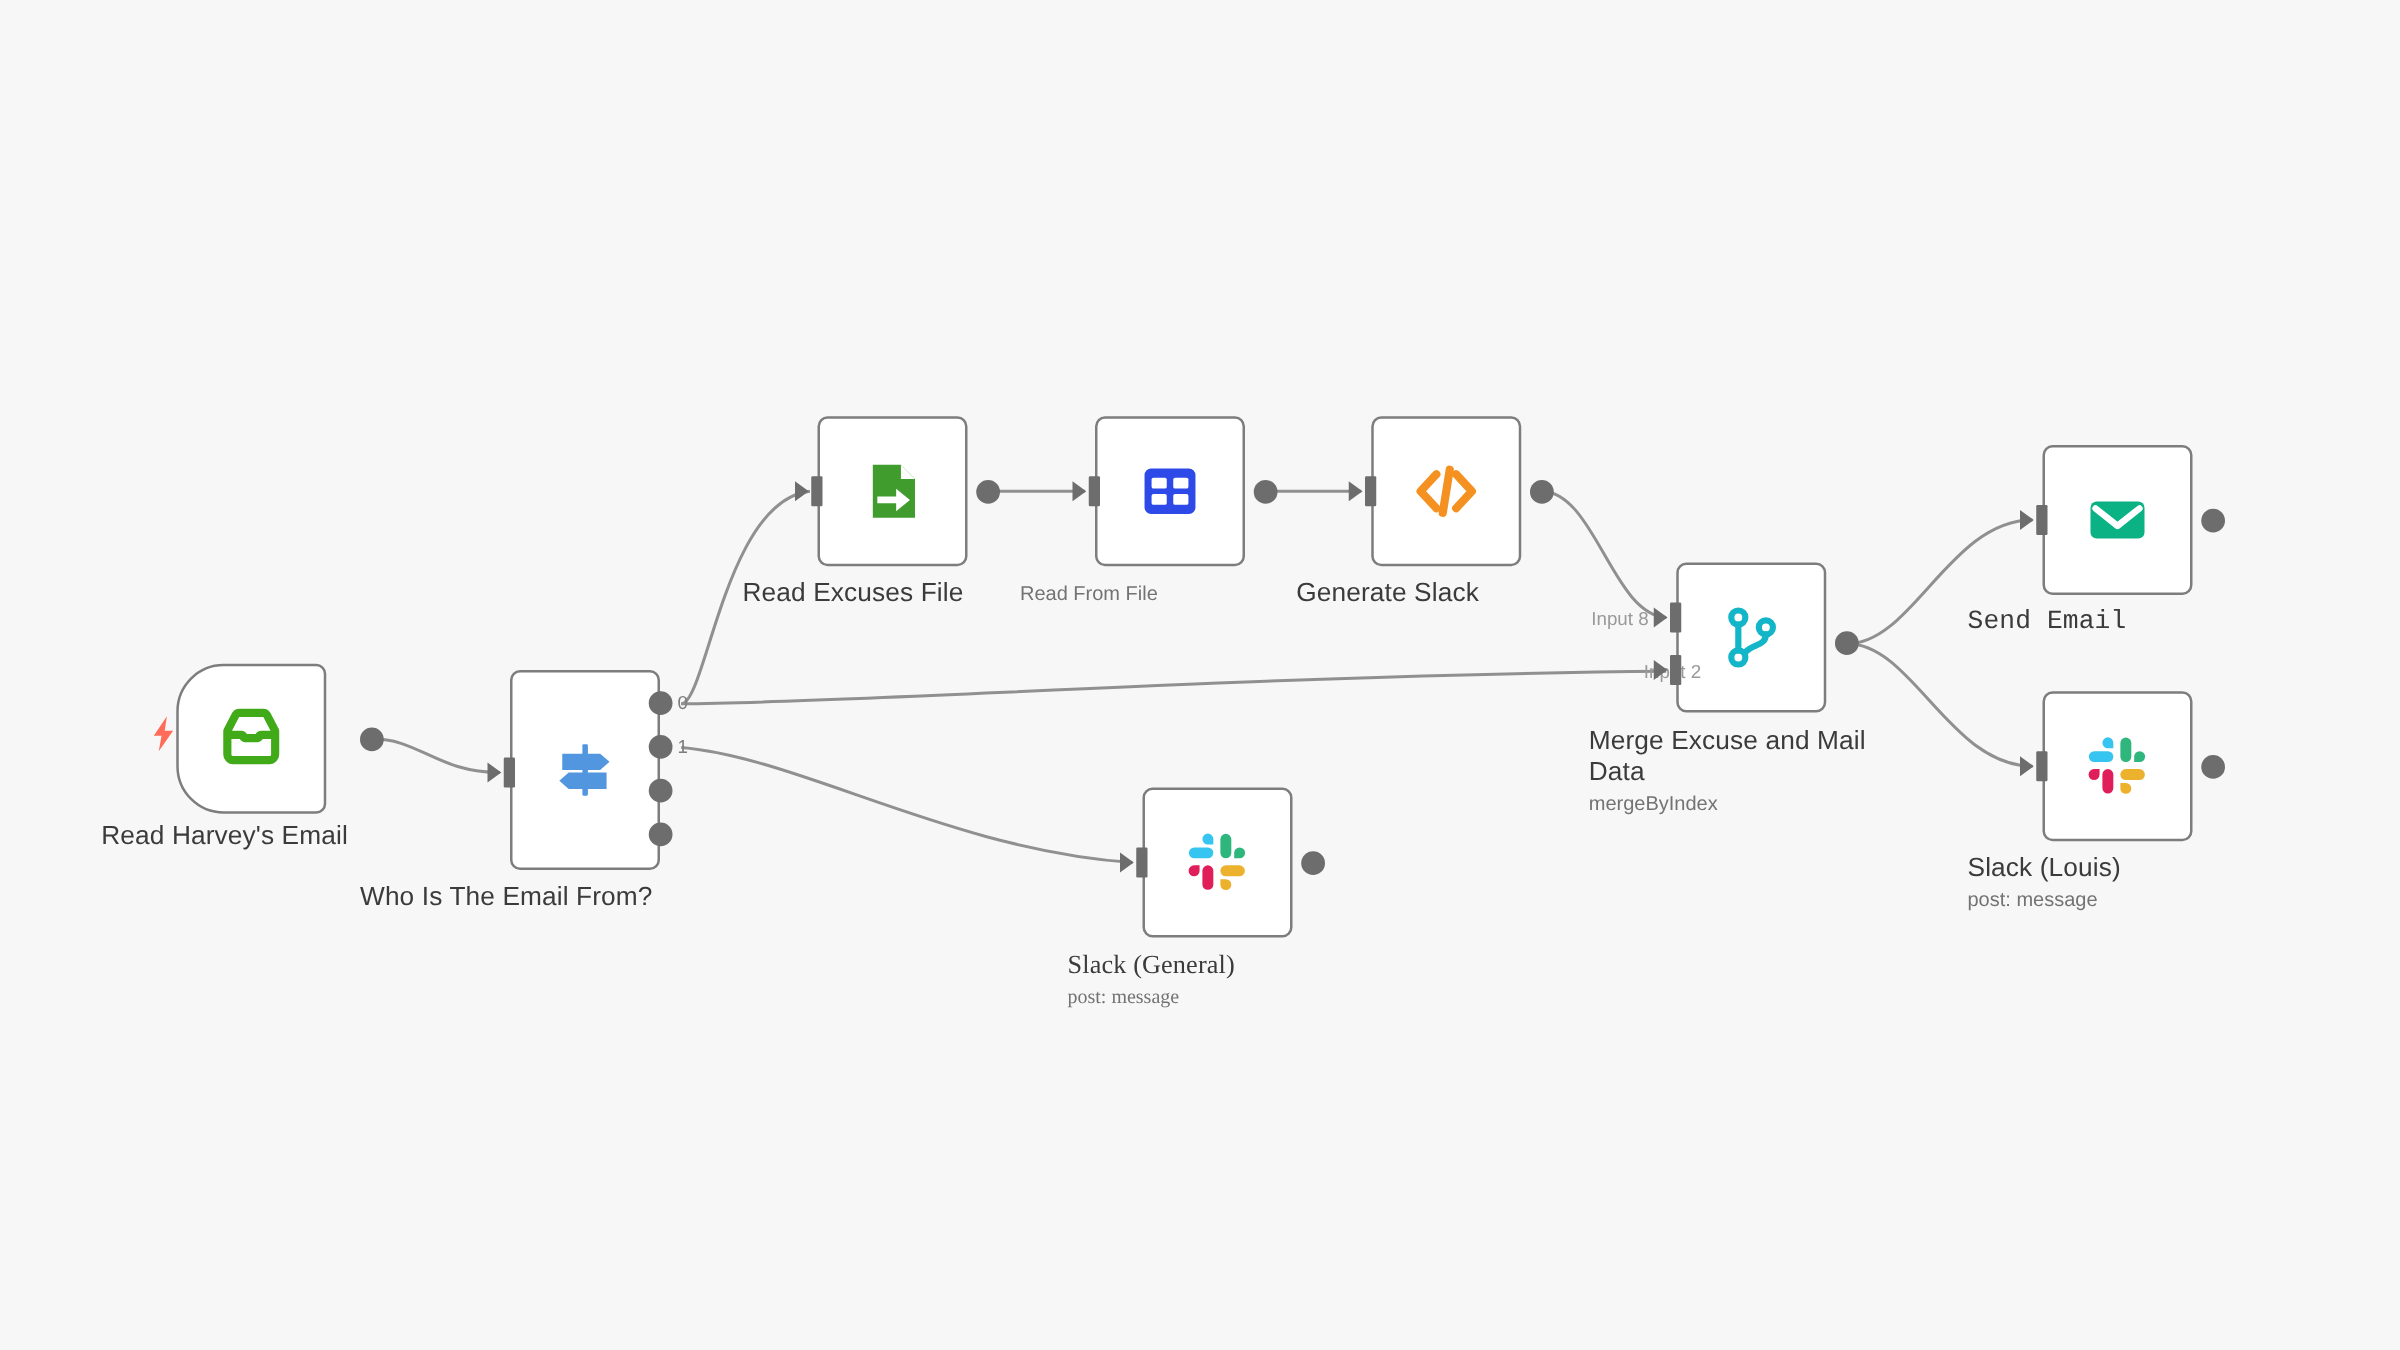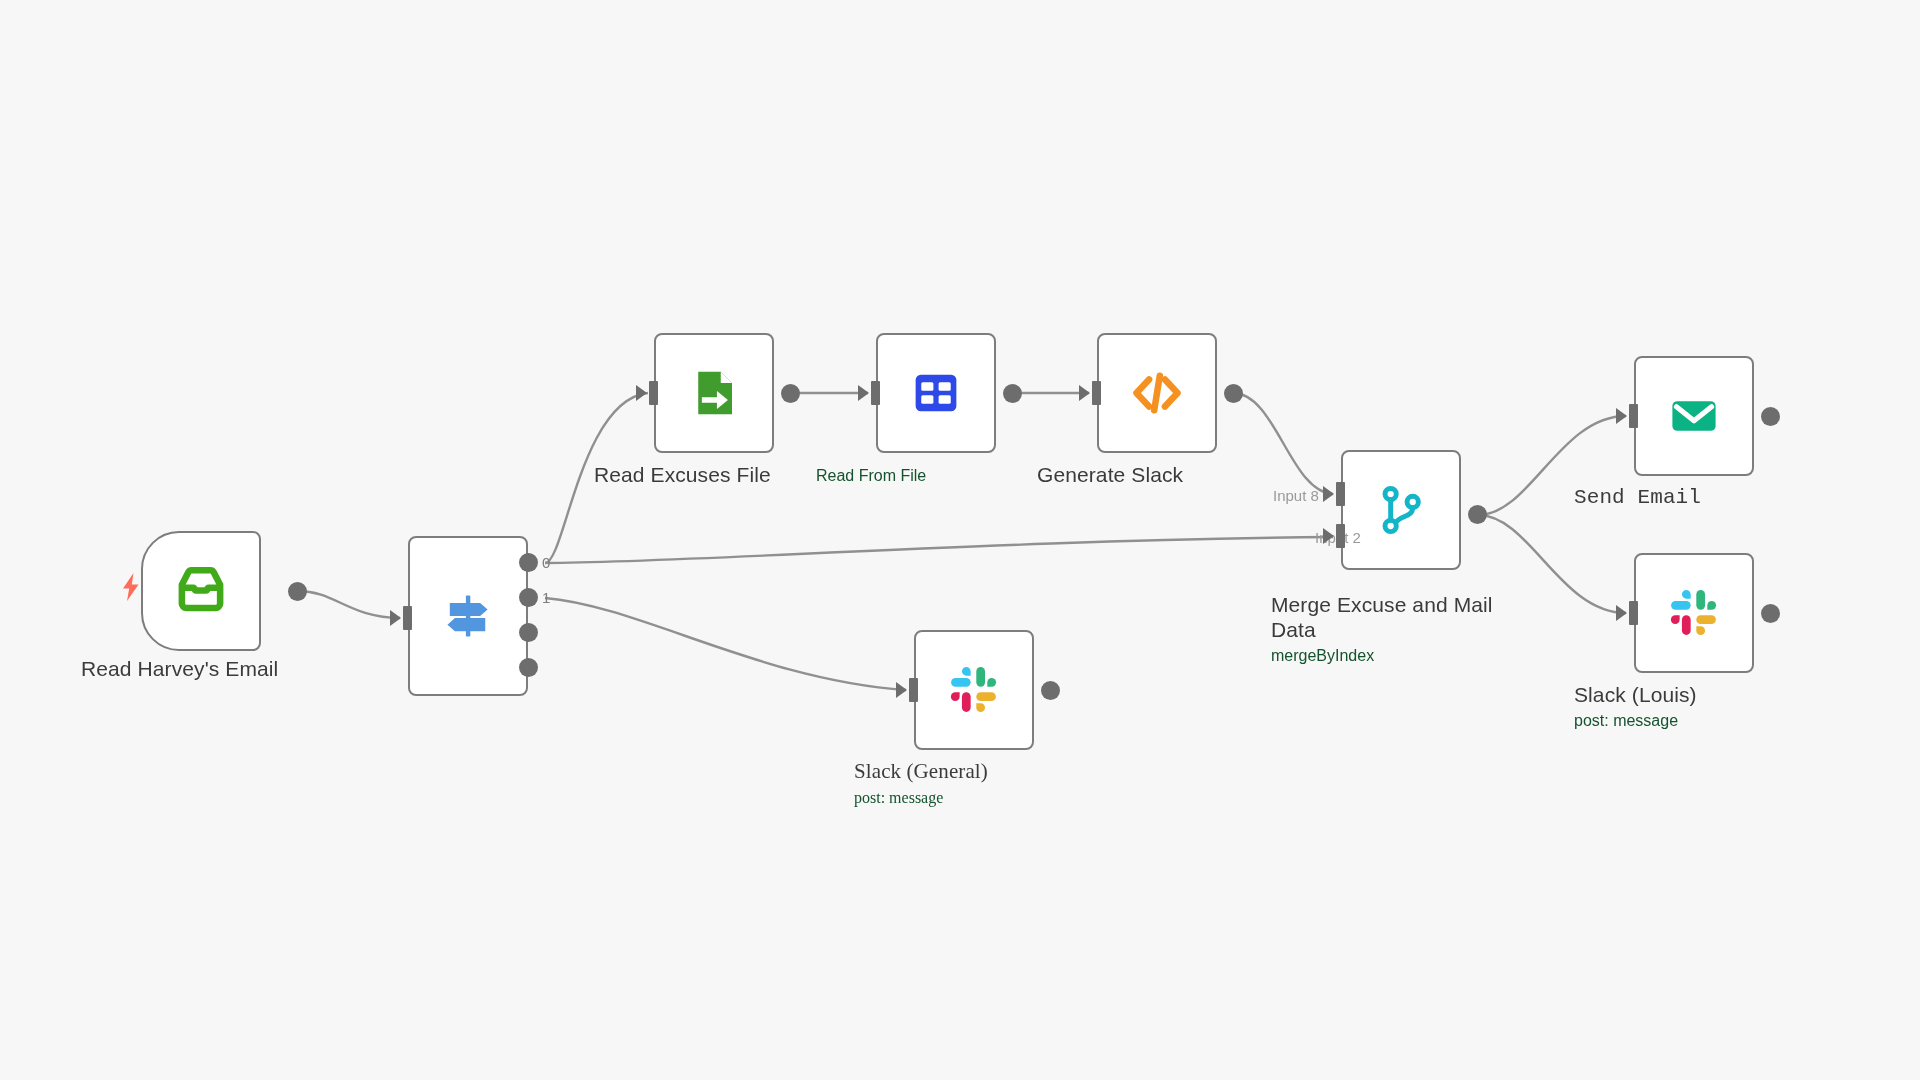--- a/index.html
+++ b/index.html
@@ -52,21 +52,21 @@
   .caption .title {
     font-size: 21px;
     line-height: 25px;
     color: #3b3b3b;
     letter-spacing: 0.1px;
     white-space: pre-line;
   }
   .caption .subtitle {
     font-size: 16px;
     line-height: 22px;
-    color: #14532d;
+    color: #737373;
     margin-top: 3px;
   }
 
   
   .out-dot {
     position: absolute;
     width: 19px; height: 19px;
     border-radius: 50%;
     background: #6d6d6d;
     z-index: 7;
@@ -163,20 +163,23 @@
         <path d="M19.4 12.9 H6.4 L3.2 15.7 L6.4 18.5 H19.4 Z" fill="#5296e0"></path>
       </svg>
     </span>
   </div>
   <div class="out-dot" style="left:519px; top:553px;"></div>
   <span class="out-index" style="left:542px; top:554px;">0</span>
   <div class="out-dot" style="left:519px; top:588px;"></div>
   <span class="out-index" style="left:542px; top:589px;">1</span>
   <div class="out-dot" style="left:519px; top:623px;"></div>
   <div class="out-dot" style="left:519px; top:658px;"></div>
+  <div class="caption" style="left:288px; top:705px; width:360px;">
+    <div class="title">Who Is The Email From?</div>
+  </div>
 
   <div class="in-arrow" style="left:636px; top:385px;"></div>
   <div class="in-port" style="left:649px; top:381px;"></div>
   <div class="node" style="left:654px; top:333px;">
     <span class="glyph">
       <svg width="54" height="54" viewBox="0 0 24 24">
         <path d="M5 2.6 H15 L20 7.6 V21.4 H5 Z" fill="#3f9c2d"></path>
         <path d="M15 2.6 V7.6 H20 Z" fill="#ffffff"></path>
         <path d="M6.6 13.9 H13.3 V11.1 L18.2 15.1 L13.3 19.1 V16.3 H6.6 Z" fill="#ffffff"></path>
       </svg>
@@ -236,21 +239,21 @@
           <circle cx="7.4" cy="4.9" r="2.5"></circle>
           <circle cx="7.4" cy="19.1" r="2.5"></circle>
           <circle cx="17.2" cy="8.4" r="2.5"></circle>
           <path d="M7.4 7.4 V16.6"></path>
           <path d="M17.2 10.9 C17.2 15.2, 12.2 14.2, 9.6 17.6"></path>
         </g>
       </svg>
     </span>
   </div>
   <div class="out-dot" style="left:1468px; top:505px;"></div>
-  <div class="caption" style="left:1271px; top:592px; width:260px;">
+  <div class="caption" style="left:1271px; top:580px; width:260px;">
     <div class="title">Merge Excuse and Mail
 Data</div>
     <div class="subtitle">mergeByIndex</div>
   </div>
 
   <div class="in-arrow" style="left:1616px; top:408px;"></div>
   <div class="in-port" style="left:1629px; top:404px;"></div>
   <div class="node" style="left:1634px; top:356px;">
     <span class="glyph">
       <svg width="54" height="54" viewBox="0 0 24 24">

